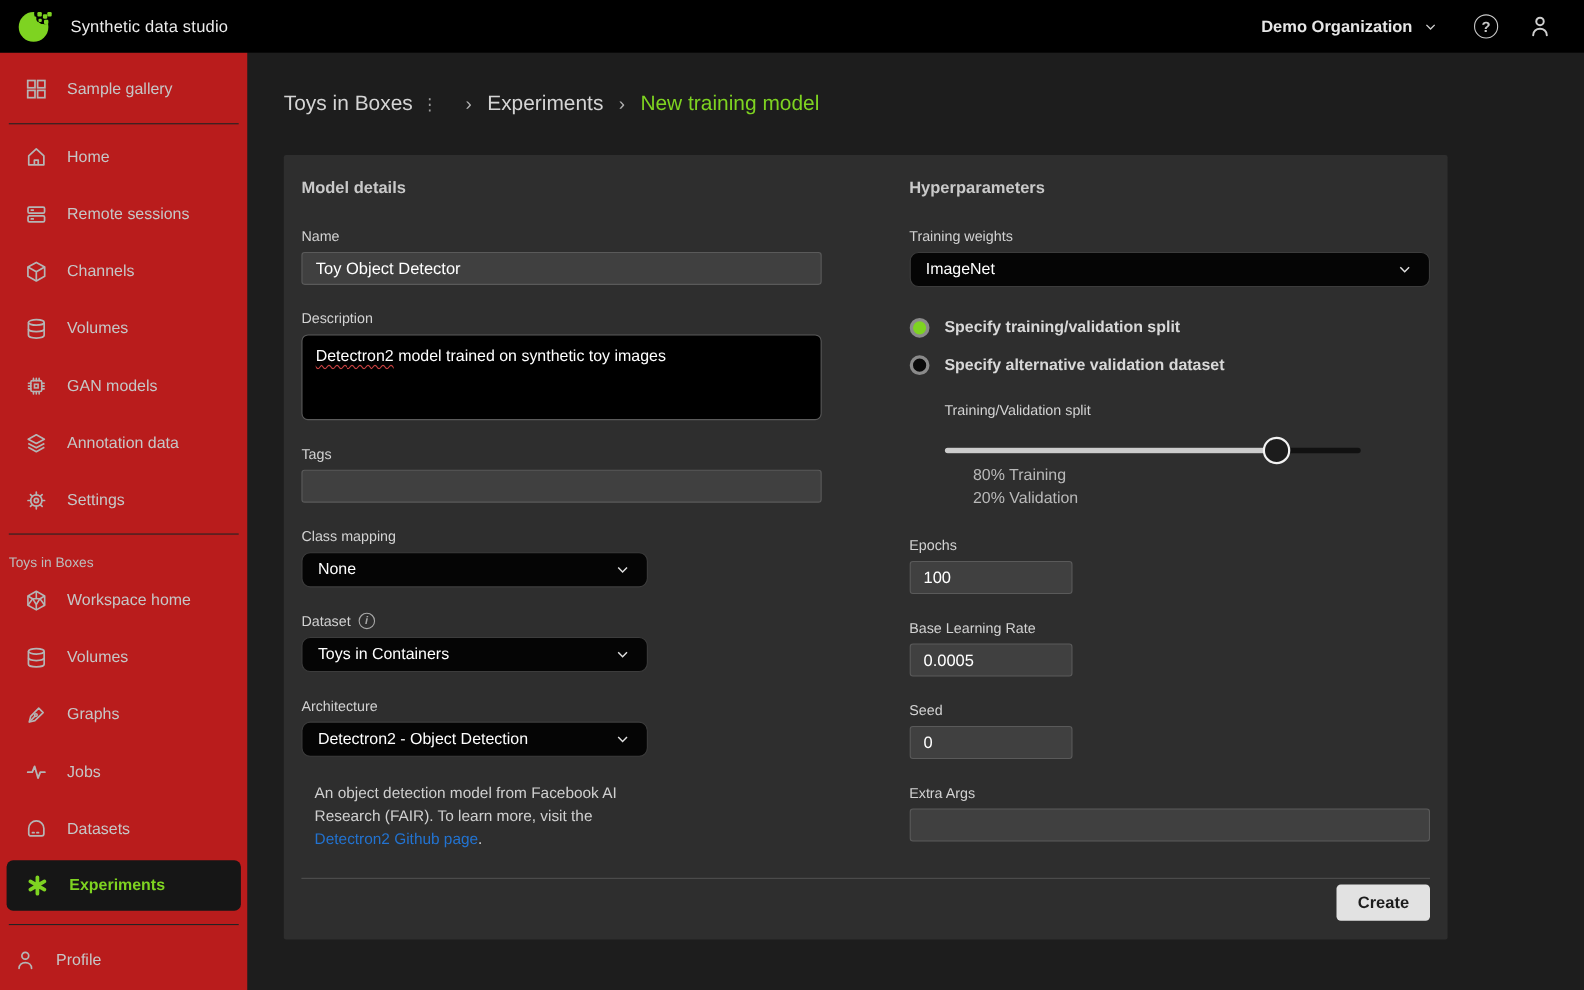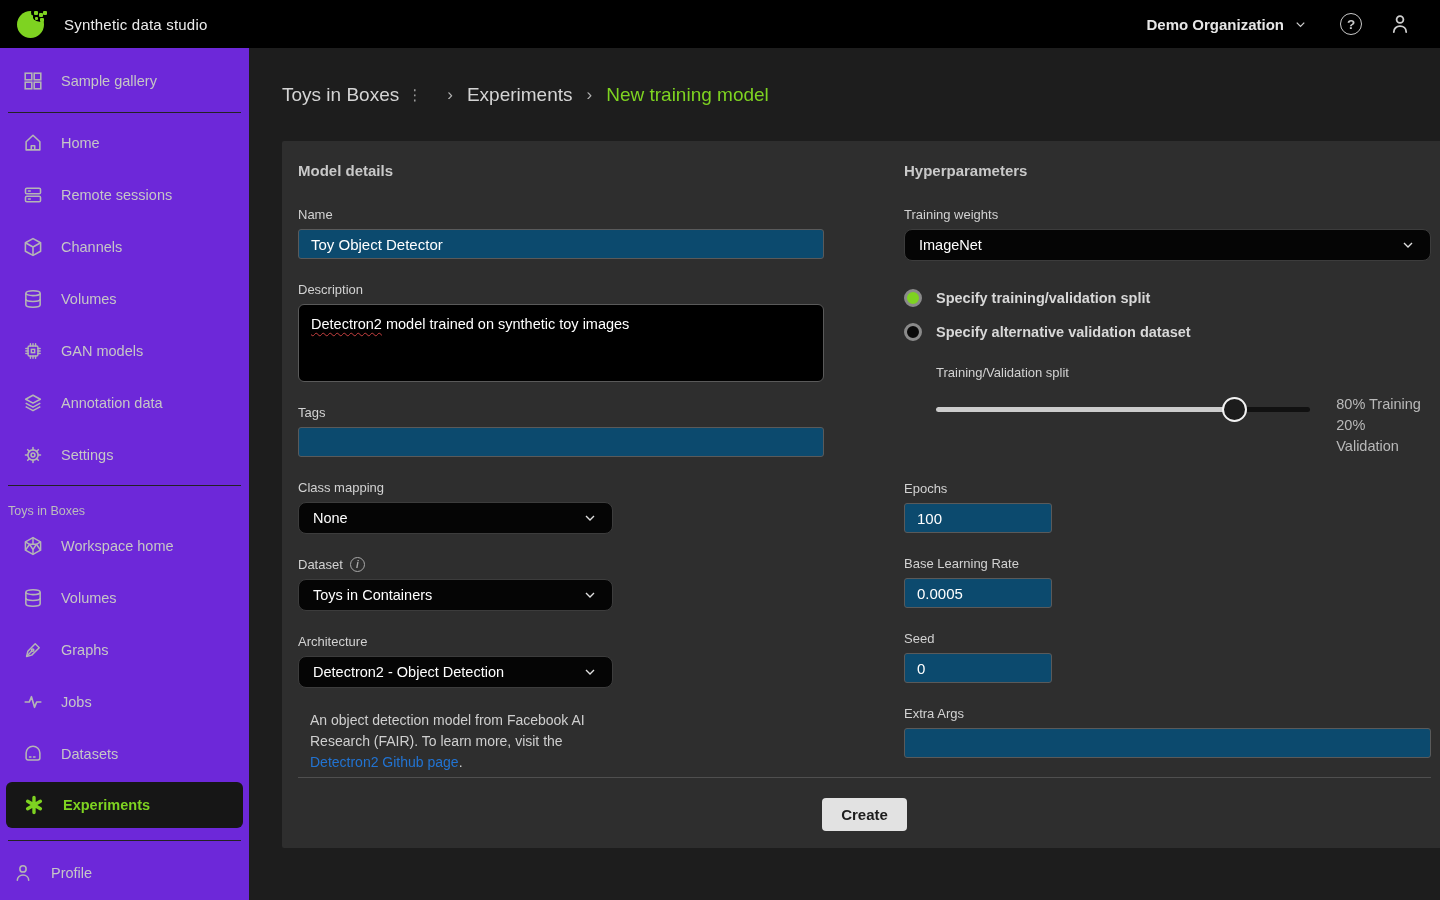--- a/index.html
+++ b/index.html
@@ -18,51 +18,51 @@
   .topbar-spacer { flex:1; }
   .org-menu { display:flex; align-items:center; gap:9px; color:#e6e6e6; font-size:15px; margin-right:32px; cursor:pointer;font-weight:bold; }
   .icon-btn { display:flex; align-items:center; justify-content:center; margin-right:26px; cursor:pointer; }
   .help-badge { width:22px; height:22px; border:1.8px solid #c9c9c9; border-radius:50%;
                 color:#c9c9c9; font-size:13.5px; font-weight:bold; display:flex; align-items:center; justify-content:center; }
 
   
   .layout { display:flex; height:852px; }
 
   
-  .sidebar { width:249px; background:#6d28d9; flex-shrink:0; padding-top:6px; overflow:hidden; }
+  .sidebar { width:225px; background:#b91c1c; flex-shrink:0; padding-top:6px; overflow:hidden; }
   .side-item { height:52px; display:flex; align-items:center; gap:17px; padding-left:22px;
                color:#c6c6c6; font-size:14.5px; cursor:pointer; }
   .side-item svg { stroke:#b5b5b5; flex-shrink:0; }
   .side-item.first { height:54px; }
   .side-divider { border-top:1px solid #232323; margin:4px 8px; }
   .side-section-label { color:#bcbcbc; font-size:12.5px; padding:14px 8px 2px 8px; }
   .side-item.active { background:#161616; border-radius:6px; margin:2px 6px; padding-left:16px;
                       height:46px; color:#7ED321; font-weight:bold; }
   .side-item.active svg { stroke:#7ED321; }
 
   
   .main { flex:1; background:#1d1d1d; padding:0 17px 0 33px; }
   .breadcrumb { height:93px; display:flex; align-items:center; font-size:19px; color:#d4d4d4; }
   .crumb { cursor:pointer; }
   .kebab { color:#9a9a9a; font-size:15px; margin:0 12px 0 8px; cursor:pointer; letter-spacing:-1px; }
   .crumb-sep { color:#b0b0b0; font-size:17px; margin:0 14px; }
   .crumb-current { color:#7ED321; }
 
   
-  .card { width:1165px; background:#2e2e2e; border-radius:2px; padding:21px 16px 17px 16px; }
+  .card { width:1058px; background:#2e2e2e; border-radius:2px; padding:21px 16px 17px 16px; }
   .columns { display:flex; gap:80px; }
   .col-left { width:526px; }
   .col-right { width:527px; }
   .section-heading { font-size:15px; font-weight:bold; color:#c9c9c9; margin-bottom:28px; }
   .fgroup { margin-bottom:23px; }
   .flabel { font-size:13px; color:#d2d2d2; margin-bottom:7px; display:flex; align-items:center; gap:7px; }
   .info-badge { width:15px; height:15px; border:1.2px solid #a8a8a8; border-radius:50%; color:#a8a8a8;
                 font-size:10px; font-style:italic; font-weight:bold; display:flex; align-items:center;
                 justify-content:center; cursor:pointer; }
-  .tinput { display:block; width:100%; height:30px; background:#0c4a6e; border:1px solid #5a5a5a; border-radius:3px;
+  .tinput { display:block; width:100%; height:30px; background:#404040; border:1px solid #5a5a5a; border-radius:3px;
             color:#fff; font-size:15px; padding:0 12px; font-family:"Liberation Sans",sans-serif; outline:none; }
   .tinput.narrow { width:148px; }
   .textarea { width:100%; height:78px; background:#000; border:1px solid #5a5a5a; border-radius:6px;
               color:#fff; font-size:14.5px; padding:9px 12px; line-height:20px; cursor:text; }
   .squiggle { text-decoration:underline; text-decoration-style:wavy; text-decoration-color:#c74040;
               text-decoration-thickness:1px; text-underline-offset:3px; }
   .selectbox { height:32px; background:#050505; border:1px solid #3c3c3c; border-radius:8px; color:#fff;
                font-size:14.5px; display:flex; align-items:center; justify-content:space-between;
                padding:0 14px; cursor:pointer; }
   .selectbox.narrow { width:315px; }
@@ -72,31 +72,31 @@
 
   
   .radio-row { display:flex; align-items:center; gap:14px; margin-bottom:16px; cursor:pointer; }
   .radio-group { margin:28px 0 24px 0; }
   .radio-dot { width:18px; height:18px; border-radius:50%; border:3.5px solid #8a8a8a; background:#0a0a0a; flex-shrink:0; }
   .radio-dot.on { background:#7ED321; }
   .radio-label { font-size:14.5px; font-weight:bold; color:#d8d8d8; }
 
   
   .slider-block { margin:0 0 24px 32px; }
-  .slider-row { display:flex; align-items:flex-start; margin-top:14px; }
+  .slider-row { display:flex; align-items:flex-start; margin-top:14px;flex-direction:column; }
   .slider-track-wrap { position:relative; width:378px; height:26px; margin-top:2px; cursor:pointer; }
   .slider-track { position:absolute; top:11px; left:0; right:0; height:5px; border-radius:3px; background:#111; }
   .slider-fill { position:absolute; top:11px; left:0; height:5px; border-radius:3px; background:#ccc; }
   .slider-thumb { position:absolute; top:1px; width:25px; height:25px; margin-left:-13px; border-radius:50%;
                   background:#1c1c1c; border:2px solid #f2f2f2; }
   .slider-values { margin-left:26px; font-size:14.5px; color:#b9b9b9; line-height:21px; }
 
   
-  .card-footer { border-top:1px solid #4f4f4f; margin-top:4px; padding-top:20px;
-                 display:flex; justify-content:center; }
+  .card-footer { border-top:1px solid #4f4f4f; margin-top:25px; padding-top:5px;
+                 display:flex; justify-content:flex-end; }
   .create-btn { background:#e2e2e2; color:#1c1c1c; font-weight:bold; font-size:15px; height:33px;
                 padding:0 19px; border:none; border-radius:4px; cursor:pointer;
                 font-family:"Liberation Sans",sans-serif; }
 </style>
 </head>
 <body>
 
 <div class="topbar">
   <span class="logo">
     <span class="logo-circle"></span>

